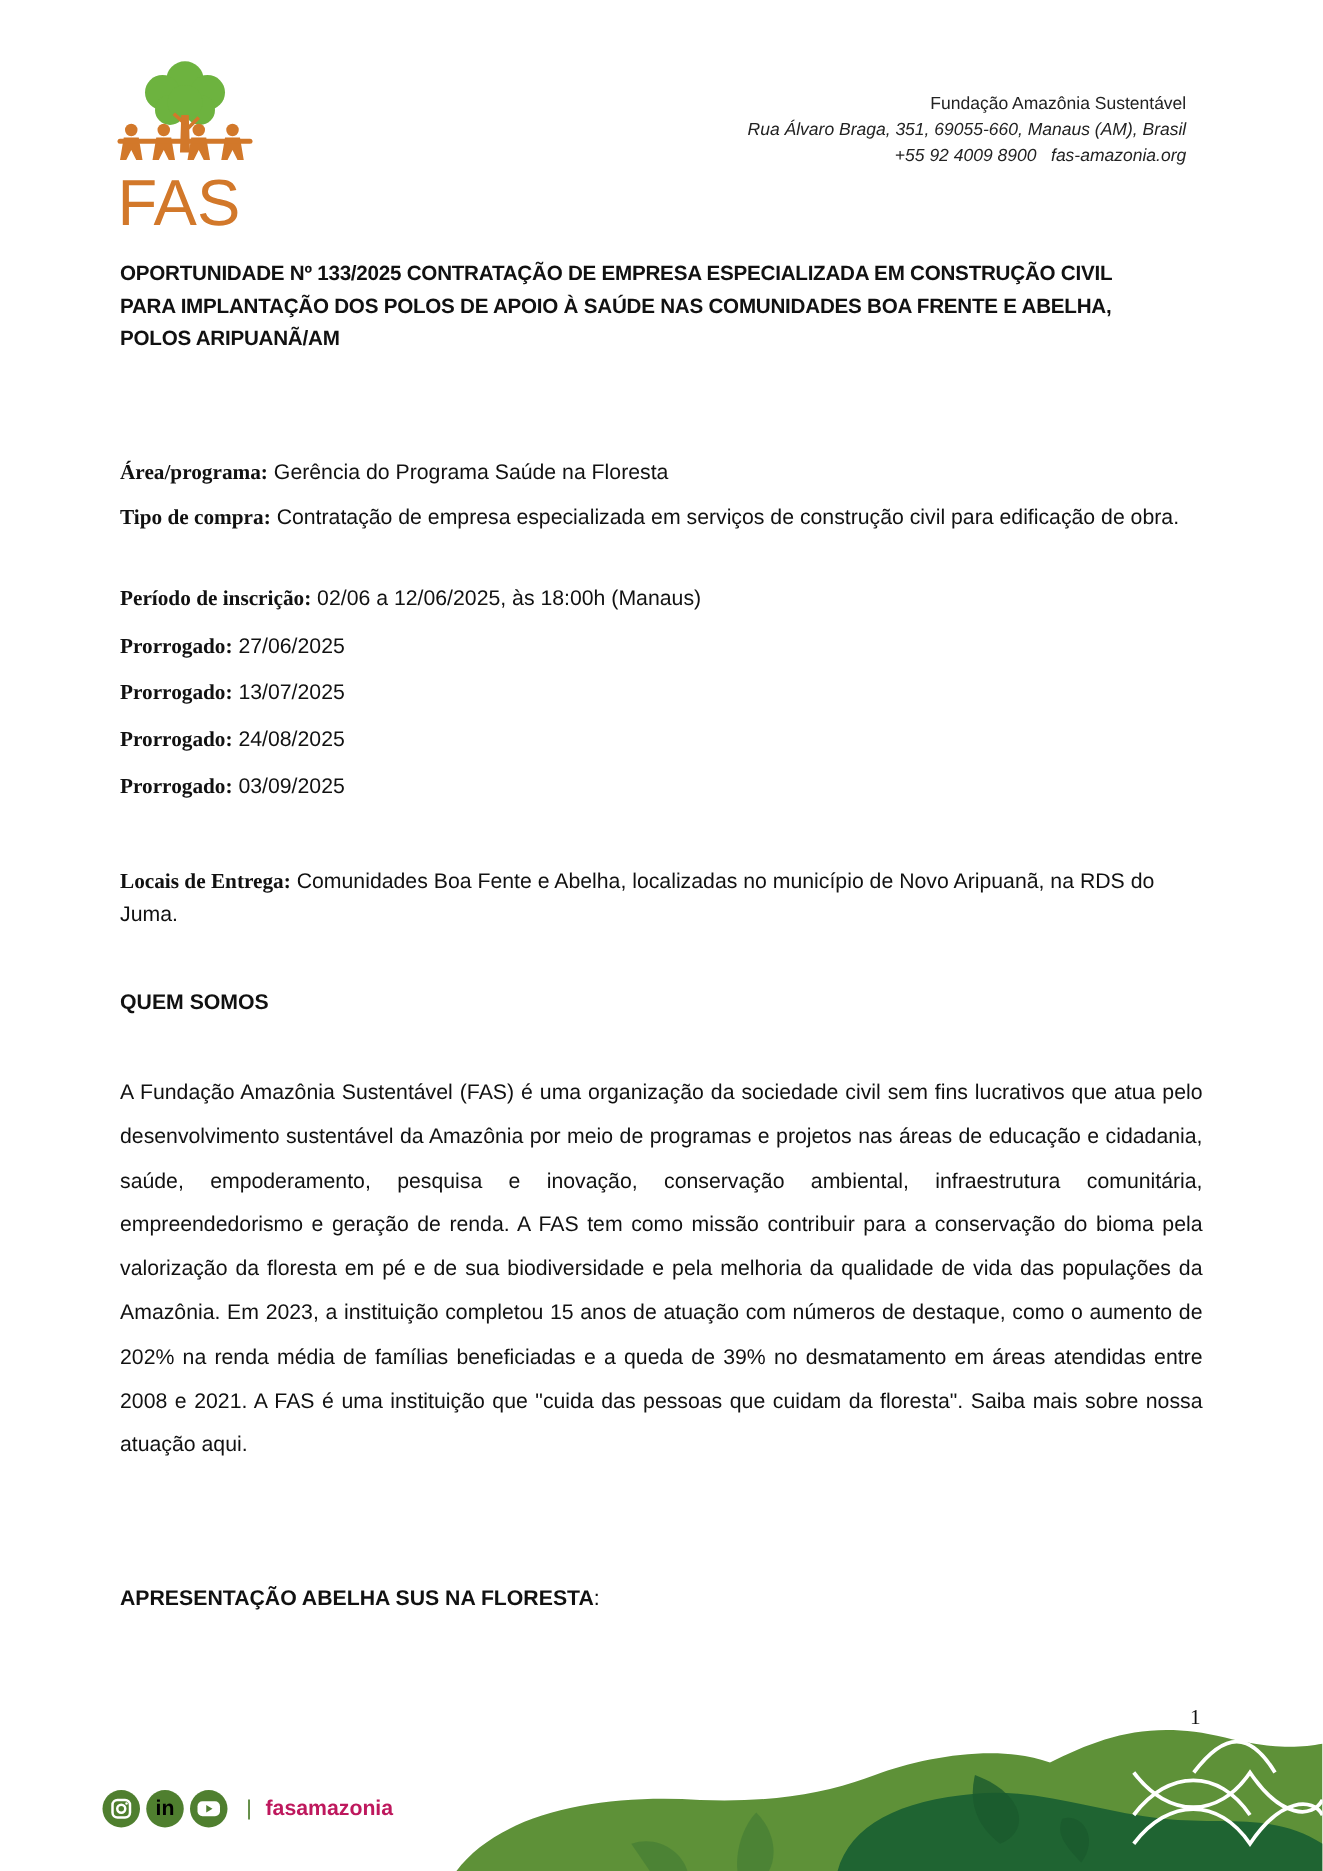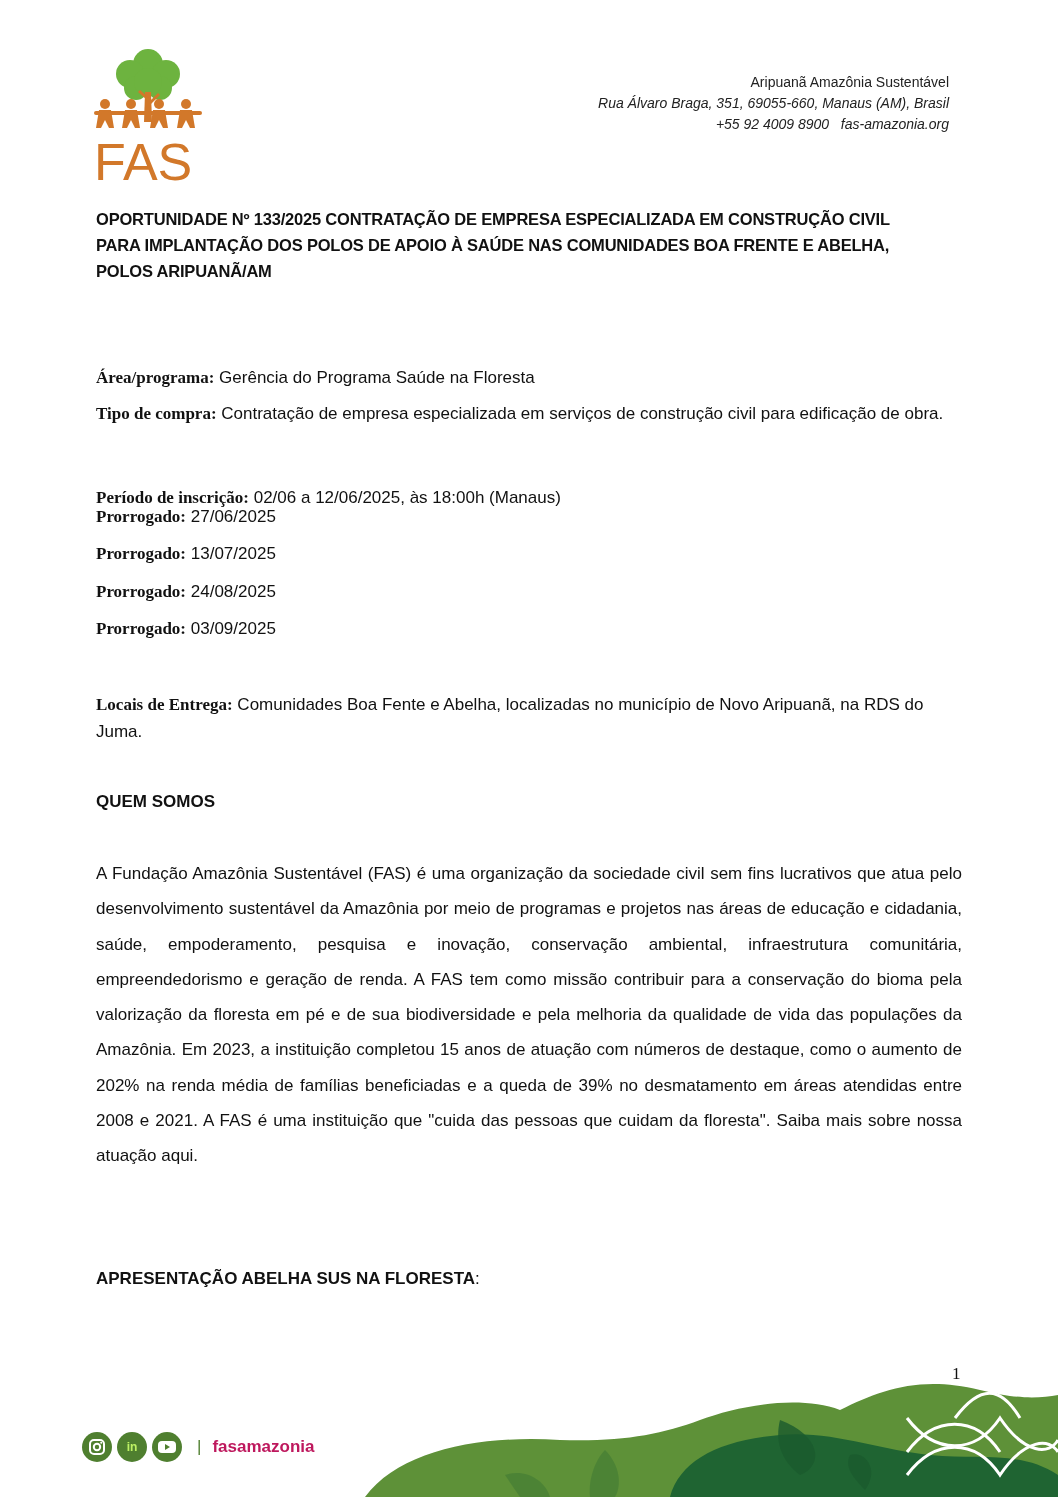--- a/index.html
+++ b/index.html
@@ -52,38 +52,38 @@
         <circle cx="94" cy="62" r="5"></circle>
         <path d="M88 68 L100 68 L103 86 L98 86 L94 78 L90 86 L85 86 Z"></path>
         <rect x="2" y="69" width="108" height="4" rx="2"></rect>
       </g>
       <text x="2" y="138" font-family="Liberation Sans, sans-serif" font-size="52" font-weight="400" fill="#d2782a">FAS</text>
     </g>
   </svg>
 </div>
 
 <div class="org-header">
-  <div>Aripuanã Amazônia Sustentável</div>
+  <div>Fundação Amazônia Sustentável</div>
   <div class="it">Rua Álvaro Braga, 351, 69055-660, Manaus (AM), Brasil</div>
   <div class="it" style="white-space:pre;">+55 92 4009 8900   fas-amazonia.org</div>
 </div>
 
 <div class="title">
   <div>OPORTUNIDADE Nº 133/2025 CONTRATAÇÃO DE EMPRESA ESPECIALIZADA EM CONSTRUÇÃO CIVIL</div>
   <div>PARA IMPLANTAÇÃO DOS POLOS DE APOIO À SAÚDE NAS COMUNIDADES BOA FRENTE E ABELHA,</div>
   <div>POLOS ARIPUANÃ/AM</div>
 </div>
 
 <div class="field" style="top:364px;">
   <b>Área/programa:</b><span> Gerência do Programa Saúde na Floresta</span>
 </div>
 <div class="field" style="top:400px;">
   <b>Tipo de compra:</b><span> Contratação de empresa especializada em serviços de construção civil para edificação de obra.</span>
 </div>
-<div class="field" style="top:465px;margin-top:19px;">
+<div class="field" style="top:465px;">
   <b>Período de inscrição:</b><span> 02/06 a 12/06/2025, às 18:00h (Manaus)</span>
 </div>
 <div class="field" style="top:503px;">
   <b>Prorrogado:</b><span> 27/06/2025</span>
 </div>
 <div class="field" style="top:540px;">
   <b>Prorrogado:</b><span> 13/07/2025</span>
 </div>
 <div class="field" style="top:578px;">
   <b>Prorrogado:</b><span> 24/08/2025</span>
@@ -106,21 +106,21 @@
 
 <div class="social">
   <div class="circ">
     <svg width="18" height="18" viewBox="0 0 18 18">
         <rect x="2" y="2" width="14" height="14" rx="4" fill="none" stroke="#fff" stroke-width="2"></rect>
         <circle cx="9" cy="9" r="3.2" fill="none" stroke="#fff" stroke-width="2"></circle>
         <circle cx="13.2" cy="4.8" r="1" fill="#fff"></circle>
       </svg>
   </div>
   <div class="circ">
-    <span style="color:#bef264;font-weight:bold;font-size:12px;font-family:'Liberation Sans',sans-serif;text-align:center;">in</span>
+    <span style="color:#000000;font-weight:bold;font-size:17px;font-family:'Liberation Sans',sans-serif;text-align:center;">in</span>
   </div>
   <div class="circ">
     <svg width="20" height="16" viewBox="0 0 20 16">
         <rect x="1" y="2" width="18" height="12" rx="4" fill="#fff"></rect>
         <path d="M8 5 L13 8 L8 11 Z" fill="#4f7f2f"></path>
       </svg>
   </div>
   <span class="sep">|</span>
   <span class="handle">fasamazonia</span>
 </div>

